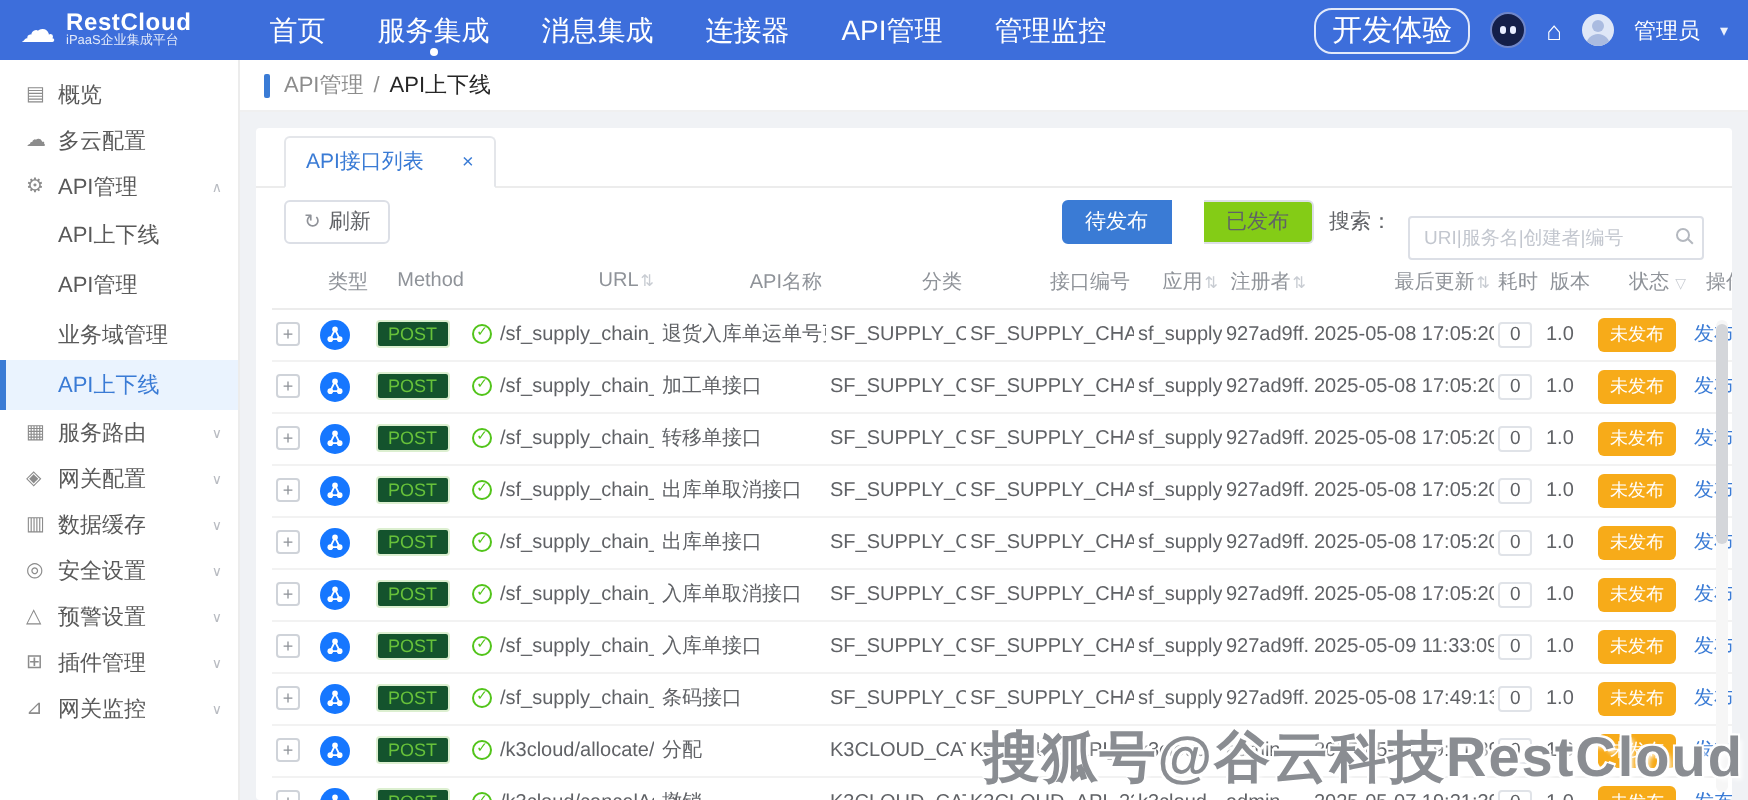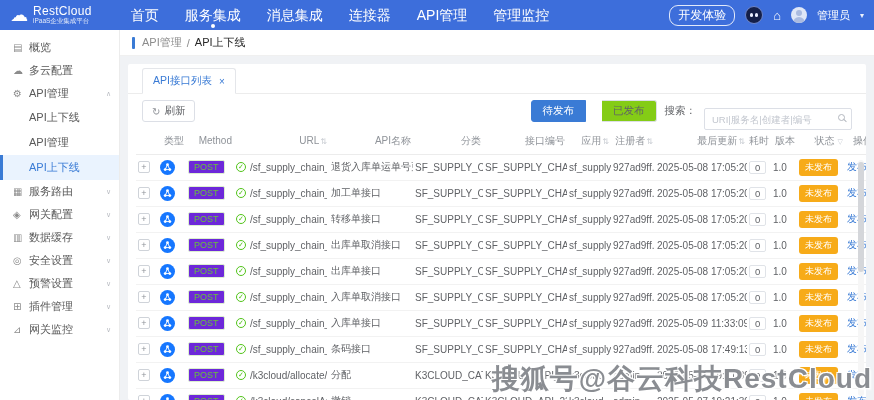--- a/index.html
+++ b/index.html
@@ -5,28 +5,28 @@
   * { margin:0; padding:0; box-sizing:border-box; }
   body { font-family:"Liberation Sans","DejaVu Sans",sans-serif; }
   .app { position:relative; width:874px; height:400px; overflow:hidden; background:#f0f2f5; }
 
   
   .navbar { position:absolute; top:0; left:0; right:0; height:30px; background:#3d6edb;
             display:flex; align-items:center; padding:0 10px; color:#fff; z-index:5; }
   .logo { display:flex; align-items:center; gap:5px; cursor:pointer; }
   .logo-cloud { font-size:18px; line-height:1; }
   .logo-text { display:flex; flex-direction:column; line-height:1.05; }
-  .logo-title { font-size:12px; font-weight:normal; letter-spacing:.3px; }
+  .logo-title { font-size:12px; font-weight:bold; letter-spacing:.3px; }
   .logo-sub { font-size:6.5px; color:rgba(255,255,255,.85); }
   .nav-menu { display:flex; margin-left:26px; height:30px; }
   .nav-item { position:relative; font-size:14px; padding:0 13px; line-height:30px; cursor:pointer; white-space:nowrap; }
   .nav-item .dot { position:absolute; left:50%; bottom:2px; width:4px; height:4px; margin-left:-2px;
                    border-radius:50%; background:#fff; }
   .nav-right { margin-left:auto; display:flex; align-items:center; gap:10px; }
-  .trial-pill { font-size:12px; border:1px solid rgba(255,255,255,.85); border-radius:9px;
+  .trial-pill { font-size:15px; border:1px solid rgba(255,255,255,.85); border-radius:9px;
                 padding:1px 8px; cursor:pointer; white-space:nowrap; }
   .robot { position:relative; width:18px; height:18px; border-radius:50%; background:#141f49;
            display:inline-flex; align-items:center; justify-content:center; gap:2px; cursor:pointer;
            border:1px solid #6f86c9;}
   .robot i { width:3px; height:4px; border-radius:2px; background:#e8eeff; display:block; }
   .home { font-size:13px; cursor:pointer; }
   .avatar { width:16px; height:16px; border-radius:50%; background:#dfe7f7; overflow:hidden;
             display:inline-flex; align-items:flex-end; justify-content:center; cursor:pointer; }
   .username { font-size:11px; cursor:pointer; }
   .caret { font-size:8px; color:rgba(255,255,255,.9); }
@@ -48,21 +48,21 @@
   .breadcrumb { height:26px; background:#fff; display:flex; align-items:center; padding:0 12px;
                 font-size:11px; border-bottom:1px solid #f0f0f0; }
   .bc-bar { width:3px; height:12px; background:#3a7bd5; margin-right:7px; border-radius:1px; }
   .bc-section { color:#8c8c8c; }
   .bc-sep { color:#8c8c8c; margin:0 5px; }
   .bc-page { color:#262626; }
 
   .card { position:absolute; top:34px; left:8px; right:8px; bottom:0; background:#fff;
           border-radius:2px; padding:0 0 0 0; overflow:hidden; }
   .tabs-row { height:30px; border-bottom:1px solid #ececec; display:flex; align-items:flex-end; padding:4px 0 0 14px; }
-  .tab { display:flex; align-items:center; gap:7px; height:26px; padding:0 10px; font-size:10.5px;
+  .tab { display:flex; align-items:center; gap:19px; height:26px; padding:0 10px; font-size:10.5px;
          color:#3a7bd5; background:#fff; border:1px solid #e4e6ea; border-bottom:1px solid #fff;
          border-radius:3px 3px 0 0; margin-bottom:-1px; cursor:pointer; }
   .tab-close { color:#3a7bd5; font-size:10px; cursor:pointer; }
 
   .toolbar { height:34px; display:flex; align-items:center; padding:0 14px; }
   .btn.refresh { display:inline-flex; align-items:center; gap:4px; font-size:10.5px; color:#606266;
                  background:#fff; border:1px solid #dcdfe6; border-radius:3px; height:22px; padding:0 9px; cursor:pointer; }
   .refresh-ic { font-size:10px; color:#909399; }
   .toolbar-right { margin-left:auto; display:flex; align-items:center; gap:8px; }
   .seg { display:flex;gap:16px; }
@@ -85,21 +85,21 @@
   th { font-size:10px; font-weight:normal; color:#8f9399; text-align:right; height:26px;
        border-bottom:1px solid #ececec; white-space:nowrap; overflow:hidden; padding:0 2px; }
   td { font-size:10px; color:#606266; height:26px; border-bottom:1px solid #f2f2f2;
        white-space:nowrap; overflow:hidden; padding:0 2px; }
   .sort { font-size:8px; color:#c8ccd2; margin-left:1px; }
   .funnel { font-size:7px; color:#c8ccd2; margin-left:3px; }
   .expander { display:inline-flex; width:12px; height:12px; border:1px solid #cfd3d9; border-radius:2px;
               color:#8f9399; font-size:9px; line-height:10px; align-items:center; justify-content:center; cursor:pointer; }
   .type-ic { display:inline-block; vertical-align:middle; }
   .method-badge { display:inline-block; min-width:32px; text-align:center; font-size:9px; color:#67c23a;
-                  background:#6d28d9; border:1px solid #dcefd0; border-radius:2px; padding:1px 5px; }
+                  background:#14532d; border:1px solid #dcefd0; border-radius:2px; padding:1px 5px; }
   .url-cell { display:flex; align-items:center; gap:4px; }
   .chk { flex:none; width:10px; height:10px; border:1px solid #52c41a; border-radius:50%; color:#52c41a;
          font-size:7px; line-height:8px; text-align:center; }
   .url-txt { overflow:hidden; }
   .time-box { display:inline-block; border:1px solid #e0e3e8; border-radius:2px; padding:0 5px;
               font-size:9.5px; color:#606266; }
   .status-badge { display:inline-block; background:#f7ab19; color:#fff; font-size:9px;
                   border-radius:3px; padding:2px 6px; }
   .pub-link { color:#3a7bd5; font-size:10px; cursor:pointer; }
 
@@ -163,20 +163,23 @@
         <span class="ic">⚙</span>
         <span class="lbl">API管理</span>
         <span class="chev">∧</span>
       </div>
       <div class="side-item child">
         <span class="lbl">API上下线</span>
       </div>
       <div class="side-item child">
         <span class="lbl">API管理</span>
       </div>
+      <div class="side-item child">
+        <span class="lbl">业务域管理</span>
+      </div>
       <div class="side-item child active">
         <span class="lbl">API上下线</span>
       </div>
       <div class="side-item">
         <span class="ic">▦</span>
         <span class="lbl">服务路由</span>
         <span class="chev">∨</span>
       </div>
       <div class="side-item">
         <span class="ic">◈</span>

